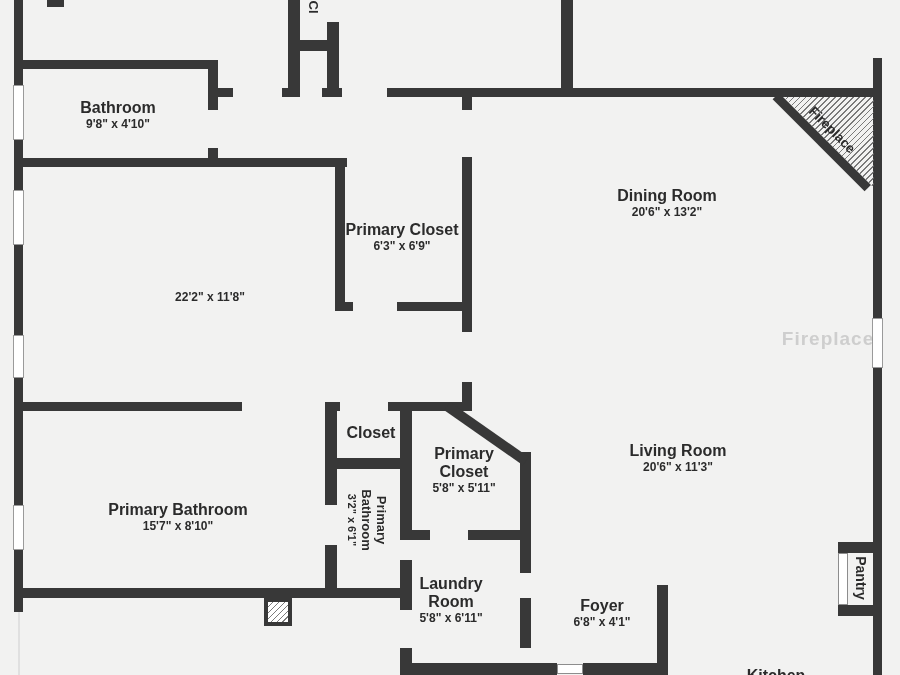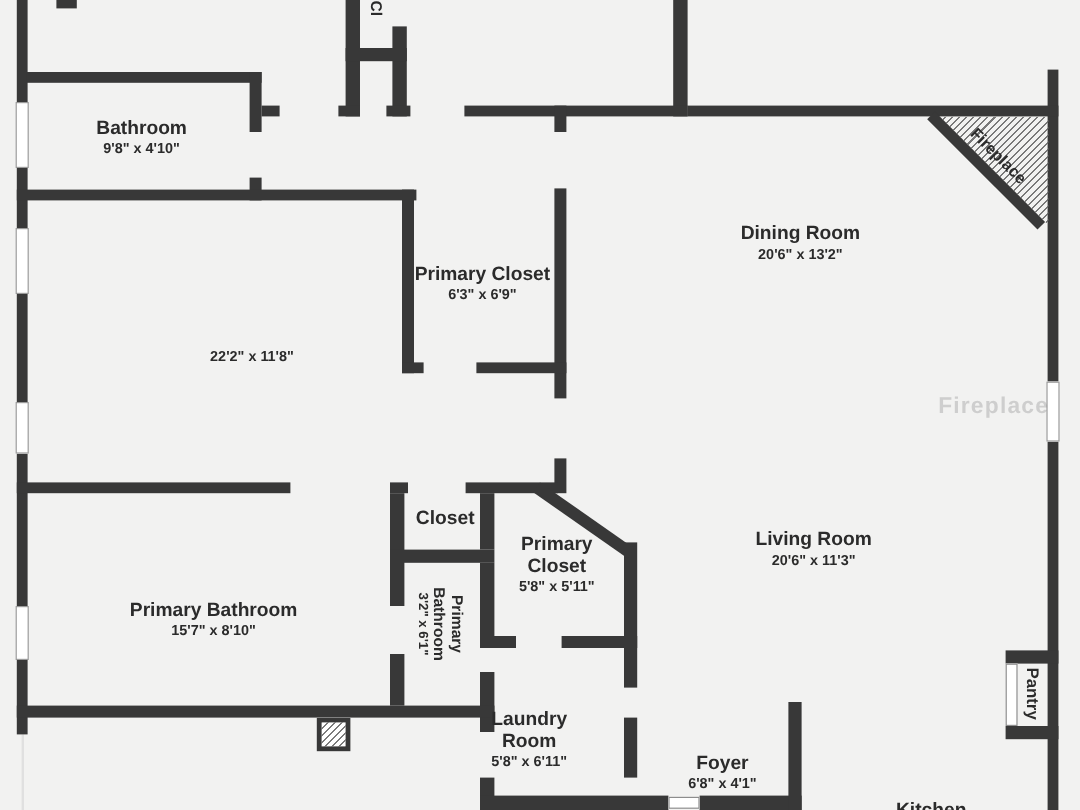--- a/index.html
+++ b/index.html
@@ -154,27 +154,27 @@
     <span class="nm">Closet</span>
     <span class="dim">5'8" x 5'11"</span>
   </div>
 
   <div class="lbl rot90" style="left:367px;top:520px;">
     <span class="nm-sm">Primary</span>
     <span class="nm-sm">Bathroom</span>
     <span class="dim-sm">3'2" x 6'1"</span>
   </div>
 
-  <div class="lbl" style="left:441px;top:601px;margin-top:16px;">
+  <div class="lbl" style="left:451px;top:601px;">
     <span class="nm">Laundry</span>
     <span class="nm">Room</span>
     <span class="dim">5'8" x 6'11"</span>
   </div>
 
-  <div class="lbl" style="left:602px;top:644px;">
+  <div class="lbl" style="left:602px;top:613px;">
     <span class="nm">Foyer</span>
     <span class="dim">6'8" x 4'1"</span>
   </div>
 
   <div class="lbl rot90" style="left:860px;top:578px;font-size:14px;">
     <span>Pantry</span>
   </div>
 
   <div class="lbl" style="left:776px;top:676px;">
     <span class="nm">Kitchen</span>

